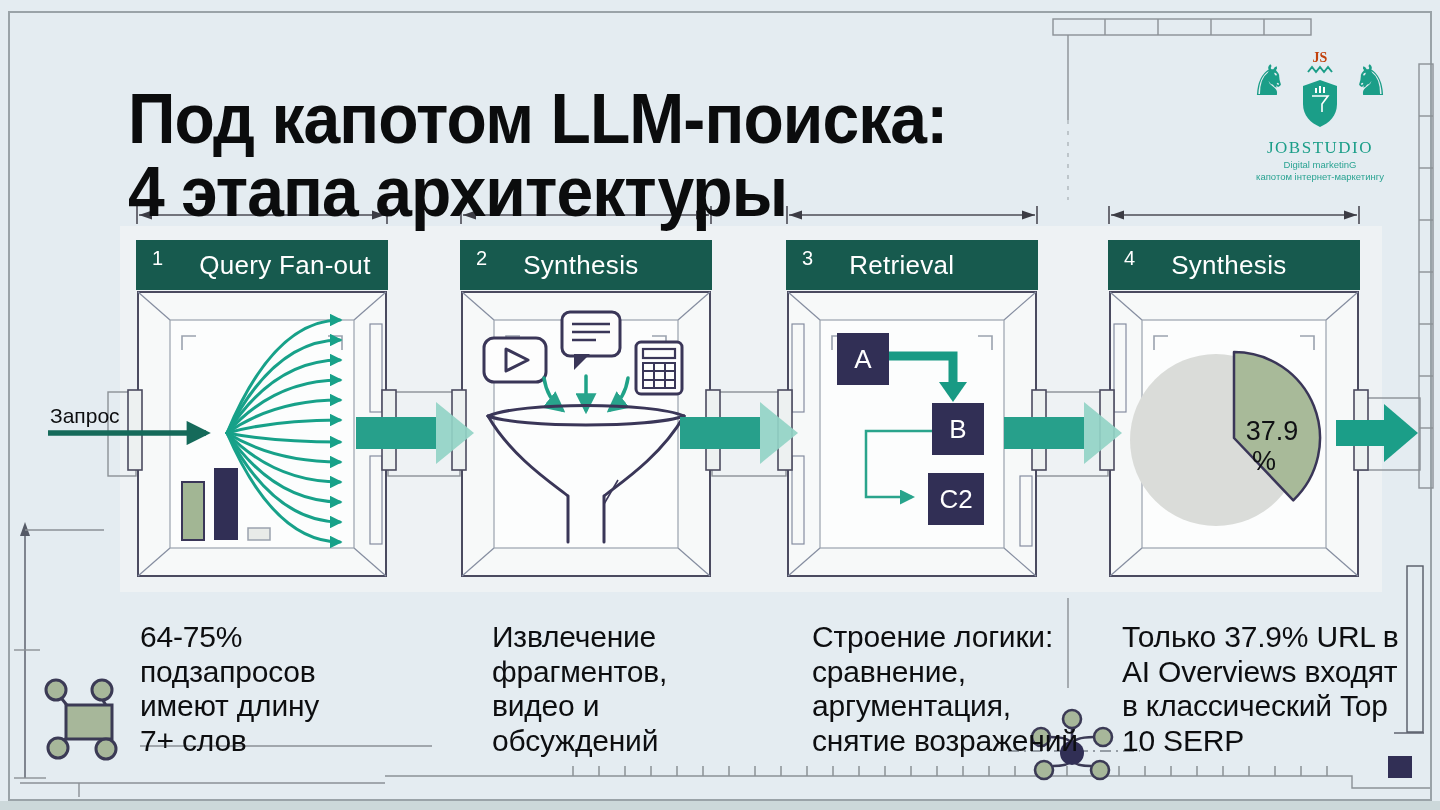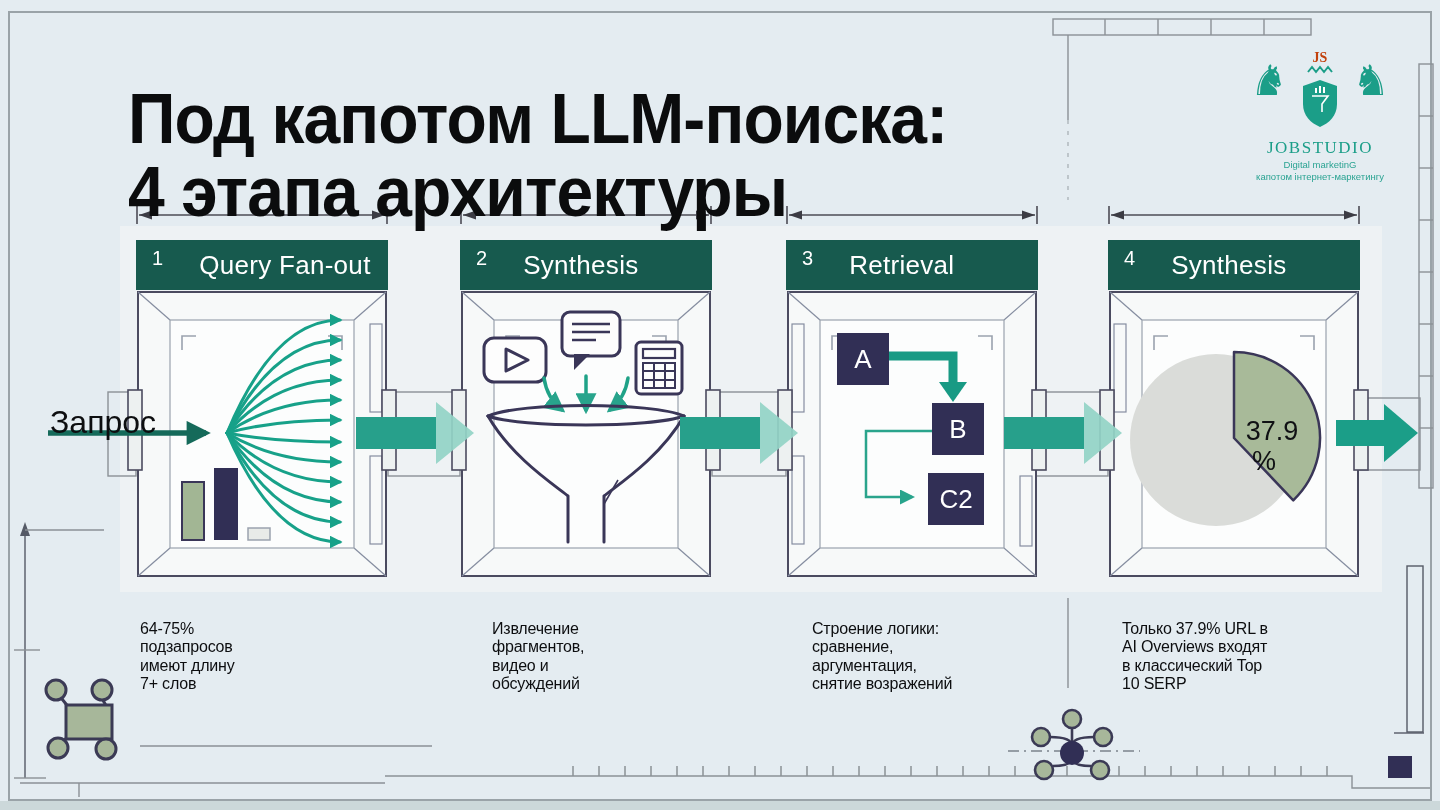--- a/index.html
+++ b/index.html
@@ -43,24 +43,24 @@
   .gr{stroke:#1fa287;stroke-width:3.5;fill:none;stroke-linecap:round}
   .outl{stroke:#3a3658;stroke-width:3;fill:none;stroke-linecap:round;stroke-linejoin:round}
   .outlf{stroke:#3a3658;stroke-width:3;fill:#fdfdfd;stroke-linejoin:round}
   .navyf{fill:#312f55}
   .nodet{font-size:26px;fill:#fff;text-anchor:middle}
   .pieT{font-size:27px;fill:#101114;text-anchor:middle}
   .deco{stroke:#8b9196;stroke-width:1.4;fill:none}
   .deco2{stroke:#555a66;stroke-width:1.4;fill:none}
 
   
-  .desc{position:absolute;top:620px;z-index:4;font-size:16px;line-height:1.15;font-weight:500;
+  .desc{position:absolute;top:620px;z-index:4;font-size:30px;line-height:1.15;font-weight:500;
         white-space:pre-line;letter-spacing:-.2px}
 
-  .qlabel{position:absolute;left:50px;top:404px;z-index:5;font-size:32px;font-weight:500}
+  .qlabel{position:absolute;left:50px;top:404px;z-index:5;font-size:21px;font-weight:500}
 
   .arrows{position:absolute;left:0;top:0;z-index:3}
   .bgdeco{position:absolute;left:0;top:0;z-index:0}
   .bottomstrip{position:absolute;left:0;top:801px;width:1440px;height:9px;background:#ccd8da;z-index:0}
 </style>
 </head>
 <body>
 
 <div class="page">
 

